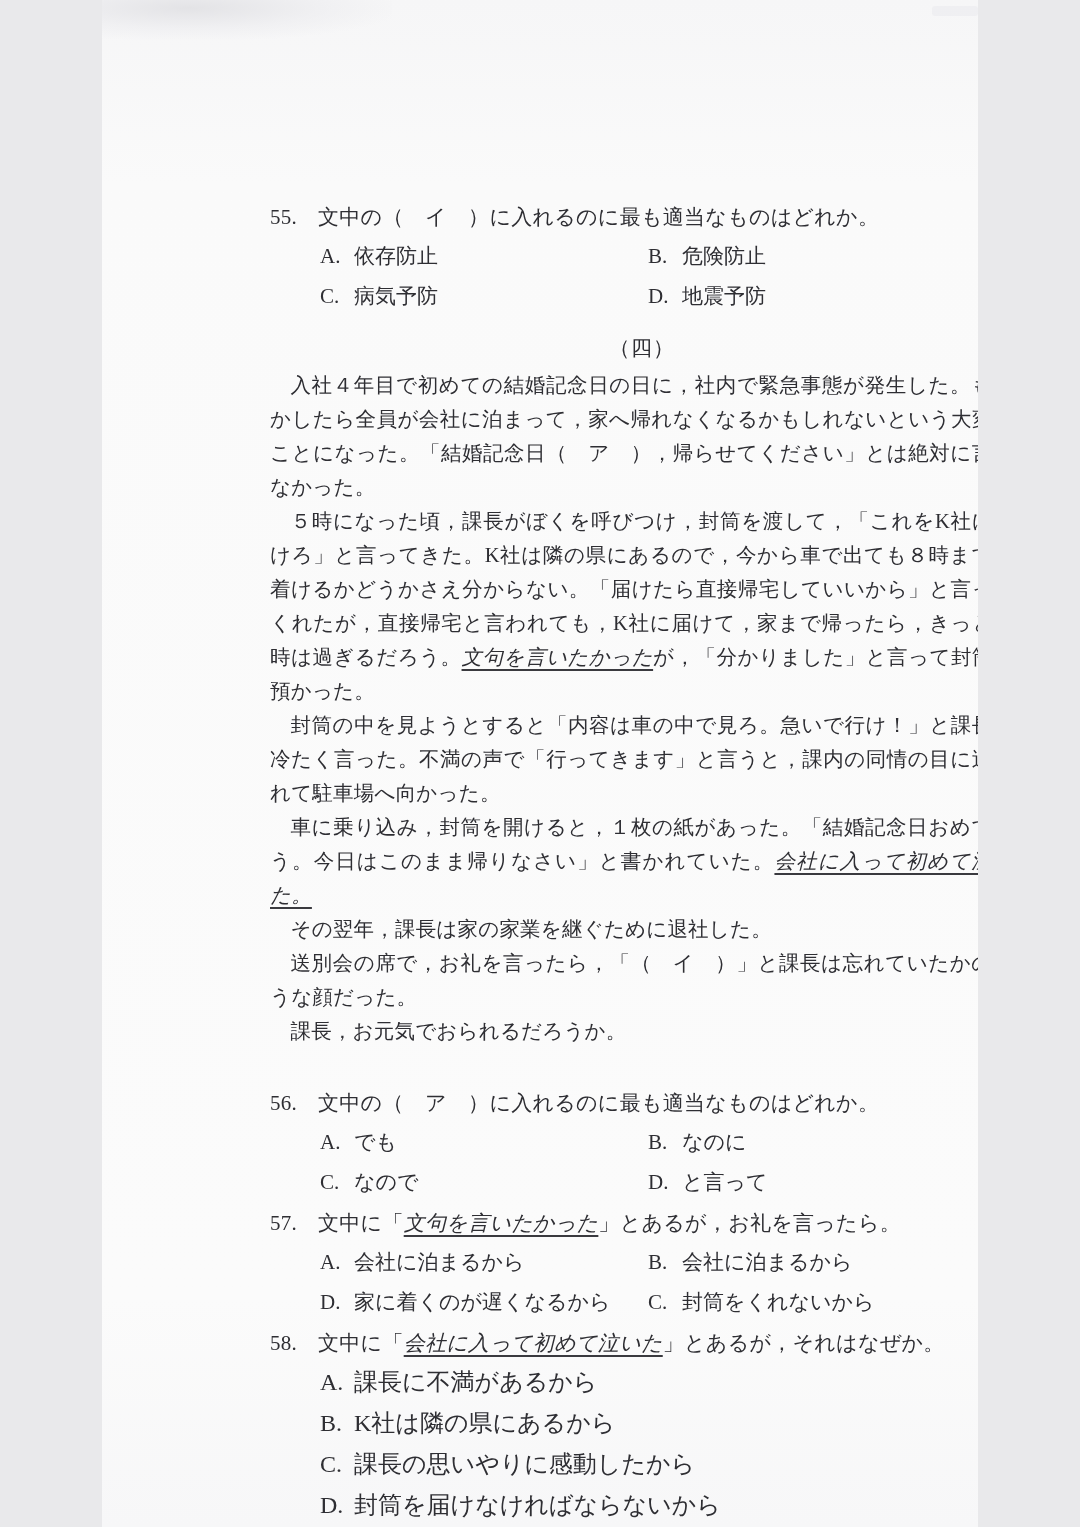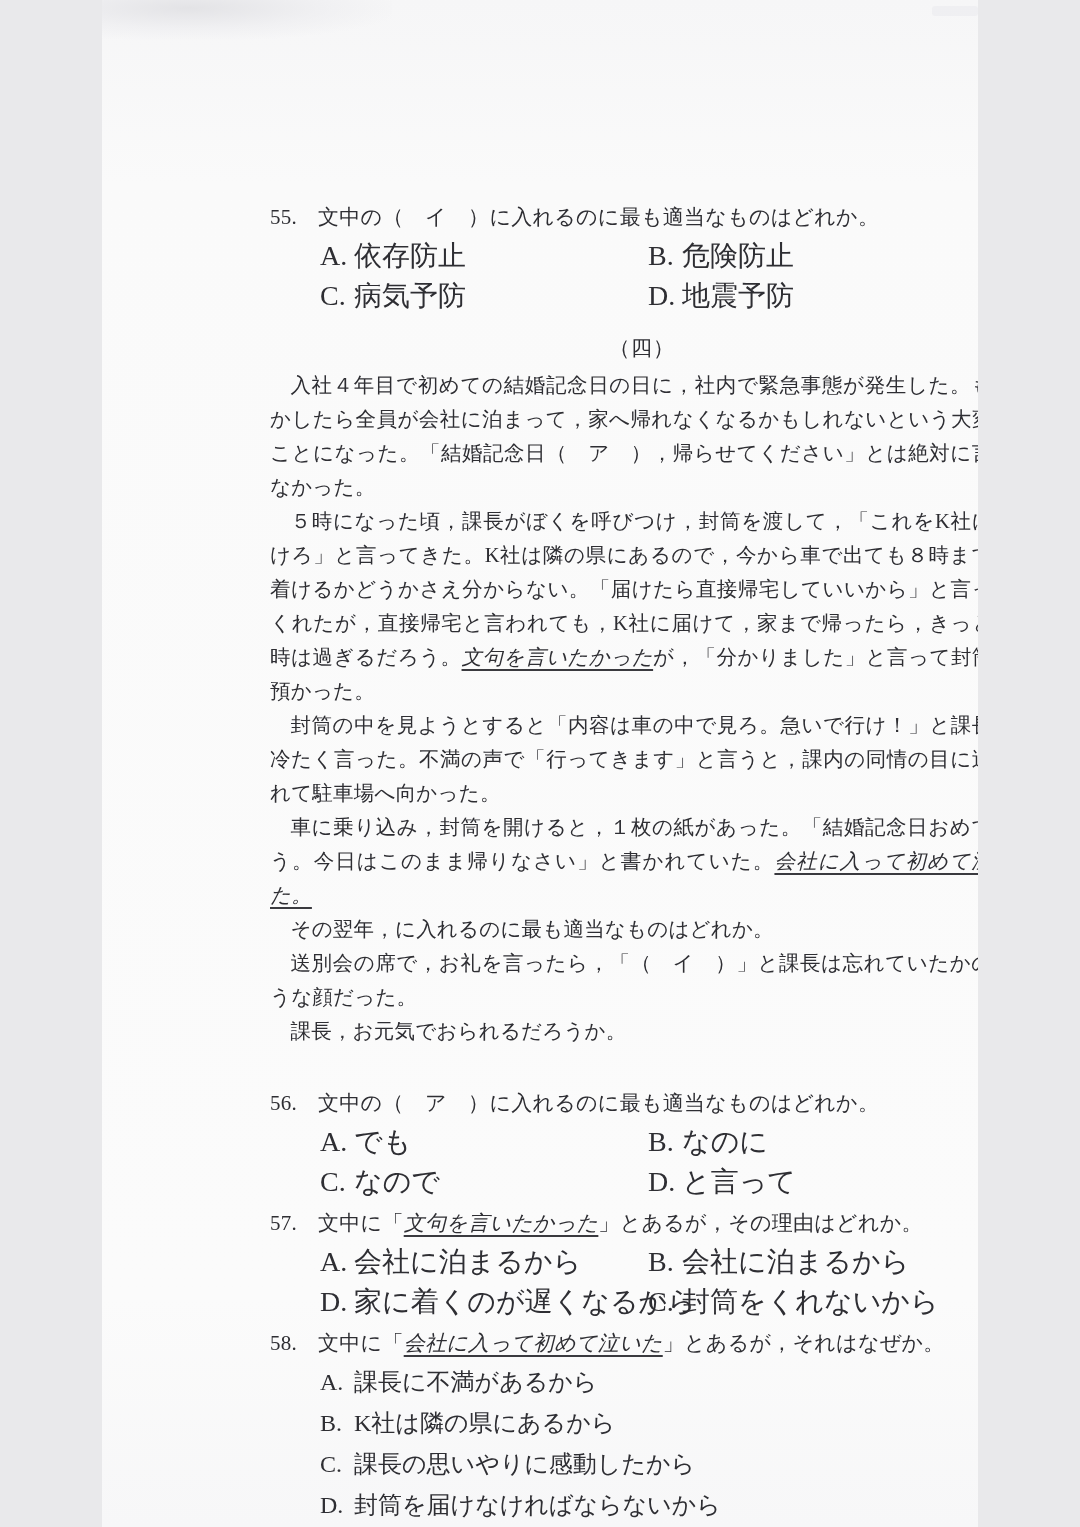--- a/index.html
+++ b/index.html
@@ -42,21 +42,21 @@
     line-height: 38px;
     letter-spacing: 0.3px;
     white-space: nowrap;
   }
   .q-num { width: 48px; flex: 0 0 48px; }
 
   .options-2col {
     display: grid;
     grid-template-columns: 328px 1fr;
     padding-left: 50px;
-    font-size: 28px;
+    font-size: 21px;
     line-height: 40px;
   }
   .options-1col {
     display: block;
     padding-left: 50px;
     font-size: 24px;
     line-height: 41px;
   }
   .option { white-space: nowrap; }
   .opt-label { display: inline-block; min-width: 34px; }
@@ -113,21 +113,21 @@
       </div>
     </section>
 
     <h2 class="section-title">（四）</h2>
 
     <div class="passage">
       <p><span>入社４年目で初めての結婚記念日の日に，社内で緊急事態が発生した。もしかしたら全員が会社に泊まって，家へ帰れなくなるかもしれないという大変なことになった。「結婚記念日（　ア　），帰らせてください」とは絶対に言えなかった。</span><span class="u"></span><span></span></p>
       <p><span>５時になった頃，課長がぼくを呼びつけ，封筒を渡して，「これをK社に届けろ」と言ってきた。K社は隣の県にあるので，今から車で出ても８時までに着けるかどうかさえ分からない。「届けたら直接帰宅していいから」と言ってくれたが，直接帰宅と言われても，K社に届けて，家まで帰ったら，きっと11時は過ぎるだろう。</span><span class="u">文句を言いたかった</span><span>が，「分かりました」と言って封筒を預かった。</span></p>
       <p><span>封筒の中を見ようとすると「内容は車の中で見ろ。急いで行け！」と課長は冷たく言った。不満の声で「行ってきます」と言うと，課内の同情の目に送られて駐車場へ向かった。</span><span class="u"></span><span></span></p>
       <p><span>車に乗り込み，封筒を開けると，１枚の紙があった。「結婚記念日おめでとう。今日はこのまま帰りなさい」と書かれていた。</span><span class="u">会社に入って初めて泣いた。</span><span></span></p>
-      <p><span>その翌年，に入れるのに最も適当なものはどれか。</span><span class="u"></span><span></span></p>
+      <p><span>その翌年，課長は家の家業を継ぐために退社した。</span><span class="u"></span><span></span></p>
       <p><span>送別会の席で，お礼を言ったら，「（　イ　）」と課長は忘れていたかのような顔だった。</span><span class="u"></span><span></span></p>
       <p><span>課長，お元気でおられるだろうか。</span><span class="u"></span><span></span></p>
     </div>
 
     <div class="questions-lower">
 
       <section class="question q-block">
         <div class="stem-row">
           <span class="q-num">56.</span>
           <span><span>文中の（　ア　）に入れるのに最も適当なものはどれか。</span><span class="u"></span><span></span></span>
@@ -136,21 +136,21 @@
           <div class="option"><span class="opt-label">A.</span><span>でも</span></div>
           <div class="option"><span class="opt-label">B.</span><span>なのに</span></div>
           <div class="option"><span class="opt-label">C.</span><span>なので</span></div>
           <div class="option"><span class="opt-label">D.</span><span>と言って</span></div>
         </div>
       </section>
 
       <section class="question q-block">
         <div class="stem-row">
           <span class="q-num">57.</span>
-          <span><span>文中に「</span><span class="u">文句を言いたかった</span><span>」とあるが，その理由はどれか。</span></span>
+          <span><span>文中に「</span><span class="u">文句を言いたかった</span><span>」とあるが，お礼を言ったら。</span></span>
         </div>
         <div class="options-2col">
           <div class="option"><span class="opt-label">A.</span><span>会社に泊まるから</span></div>
           <div class="option"><span class="opt-label">B.</span><span>会社に泊まるから</span></div>
           <div class="option"><span class="opt-label">D.</span><span>家に着くのが遅くなるから</span></div>
           <div class="option"><span class="opt-label">C.</span><span>封筒をくれないから</span></div>
         </div>
       </section>
 
       <section class="question q-block">

